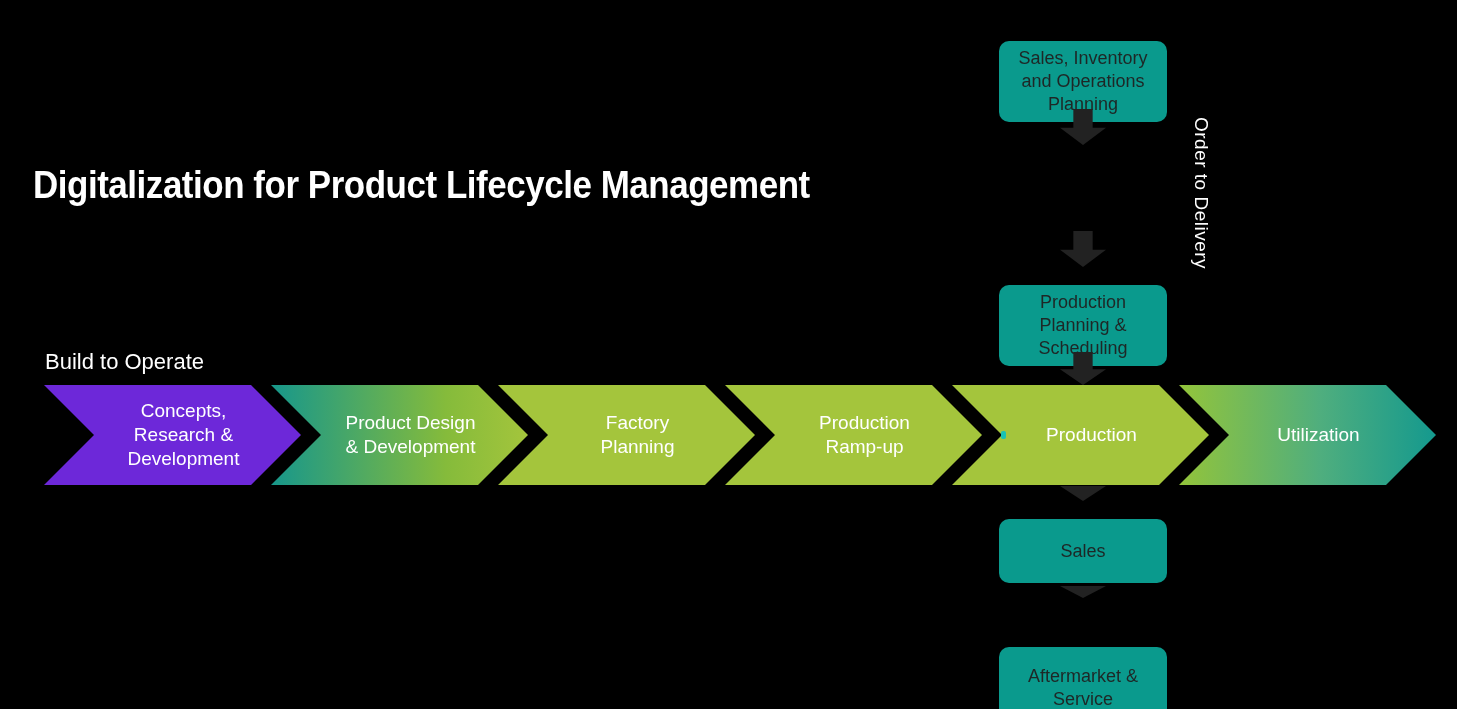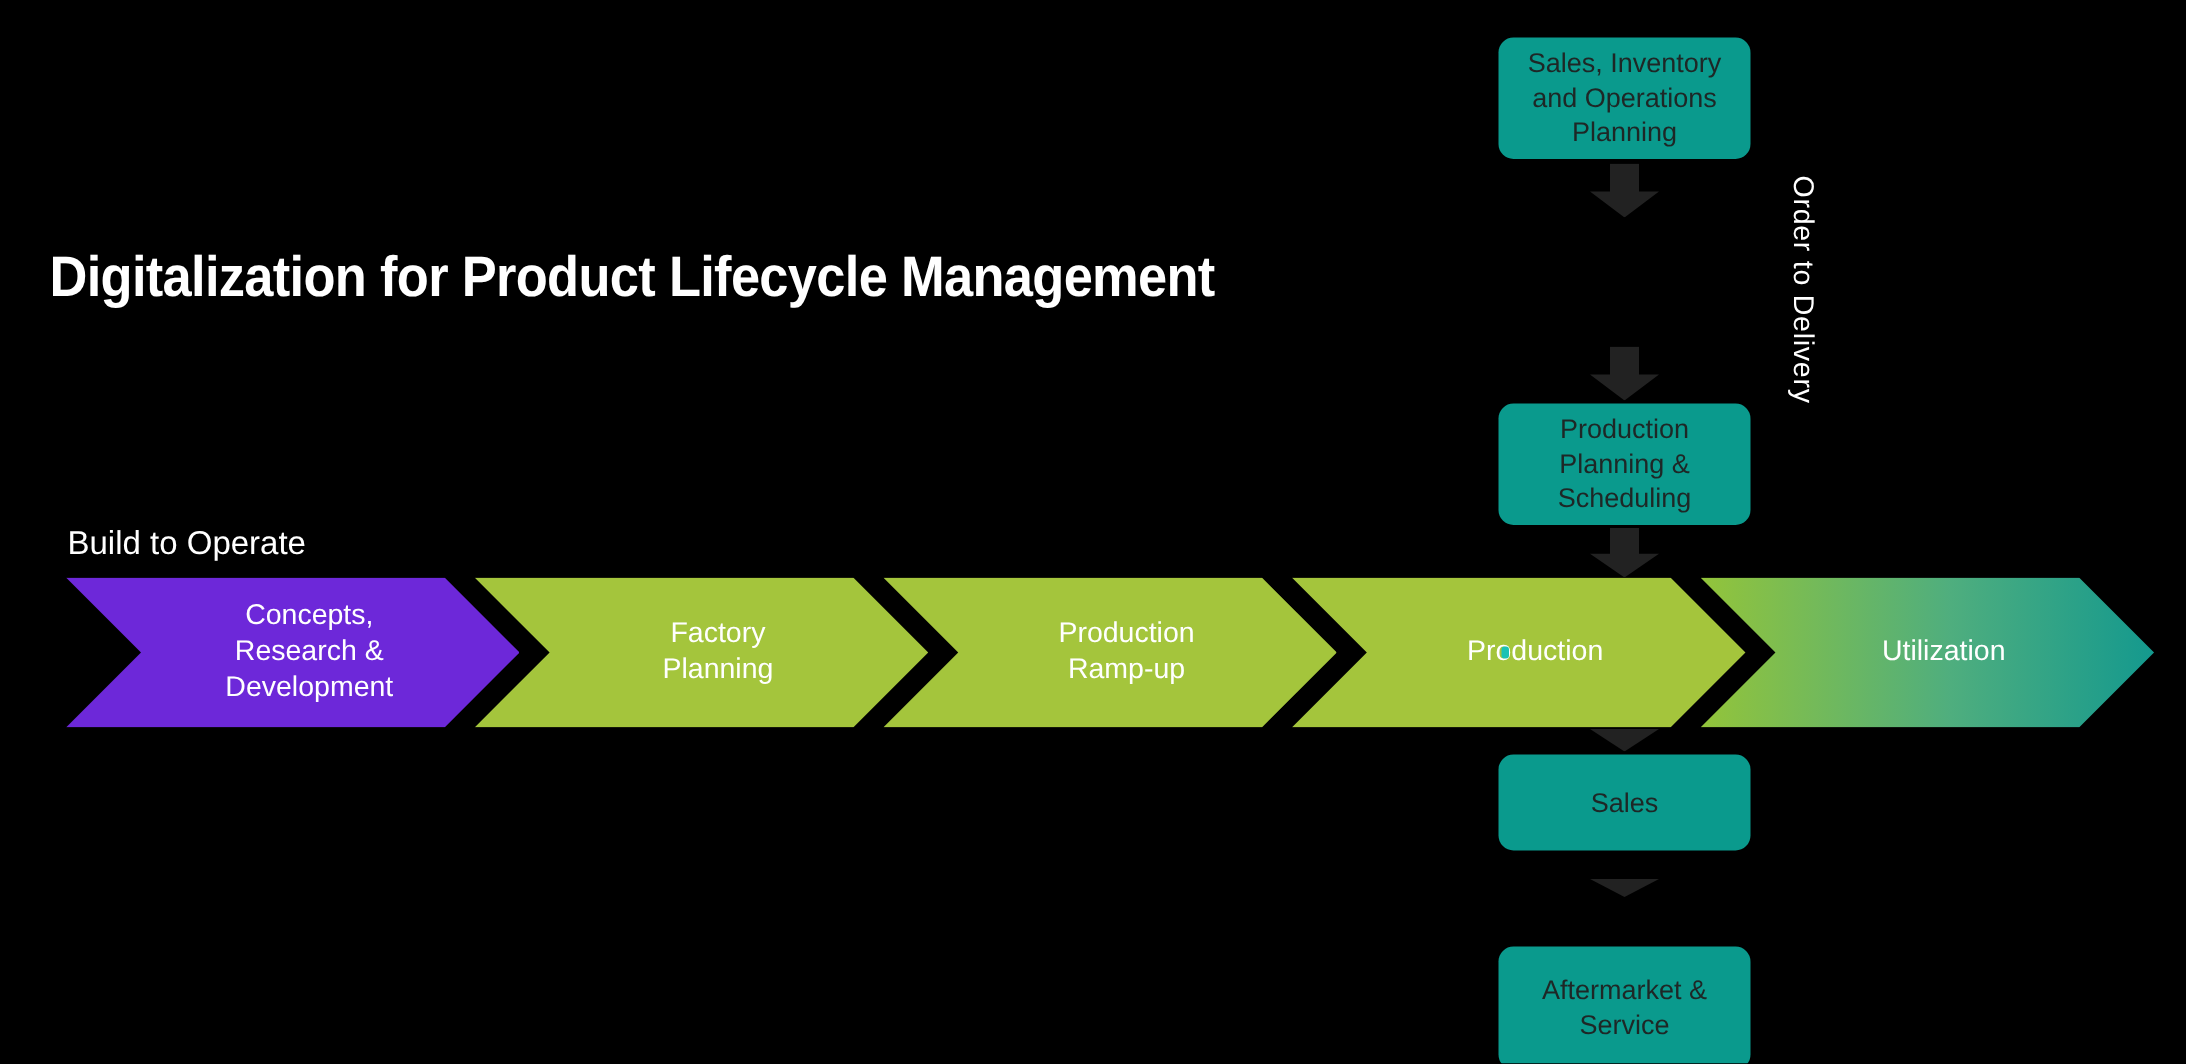--- a/index.html
+++ b/index.html
@@ -48,21 +48,21 @@
   .speck{
     position:absolute;left:1001px;top:431px;width:5px;height:8px;
     background:#19C2B4;border-radius:2px;
   }
 
   
   .vbox{
     position:absolute;left:999px;width:168px;box-sizing:border-box;
     background:#0A9A8D;border-radius:10px;
     display:flex;align-items:center;justify-content:center;
-    color:#1E2726;font-size:18px;line-height:1.27;text-align:center;
+    color:#1E2726;font-size:18px;line-height:1.27;text-align:center;margin-top:16px;
   }
   .vbox span{white-space:pre-line;}
   #vb1{top:25px;height:81px;}
   #vb2{top:147px;height:81px;}
   #vb3{top:269px;height:81px;}
   #vb4{top:503px;height:64px;}
   #vb5{top:631px;height:82px;}
 
   .varrow{position:absolute;left:1060px;width:46px;background:#222222;}
   .varrow.full{
@@ -91,20 +91,24 @@
 
   <div class="title">Digitalization for Product Lifecycle Management</div>
 
   <div class="flow-label">Build to Operate</div>
 
   <div class="chev-band">
     <div class="chev fill-teal">
       <span class="chev-label">Concepts,
 Research &amp;
 Development</span>
+    </div>
+    <div class="chev fill-teal-green">
+      <span class="chev-label">Product Design
+&amp; Development</span>
     </div>
     <div class="chev fill-green">
       <span class="chev-label">Factory
 Planning</span>
     </div>
     <div class="chev fill-green">
       <span class="chev-label">Production
 Ramp-up</span>
     </div>
     <div class="chev fill-green">

